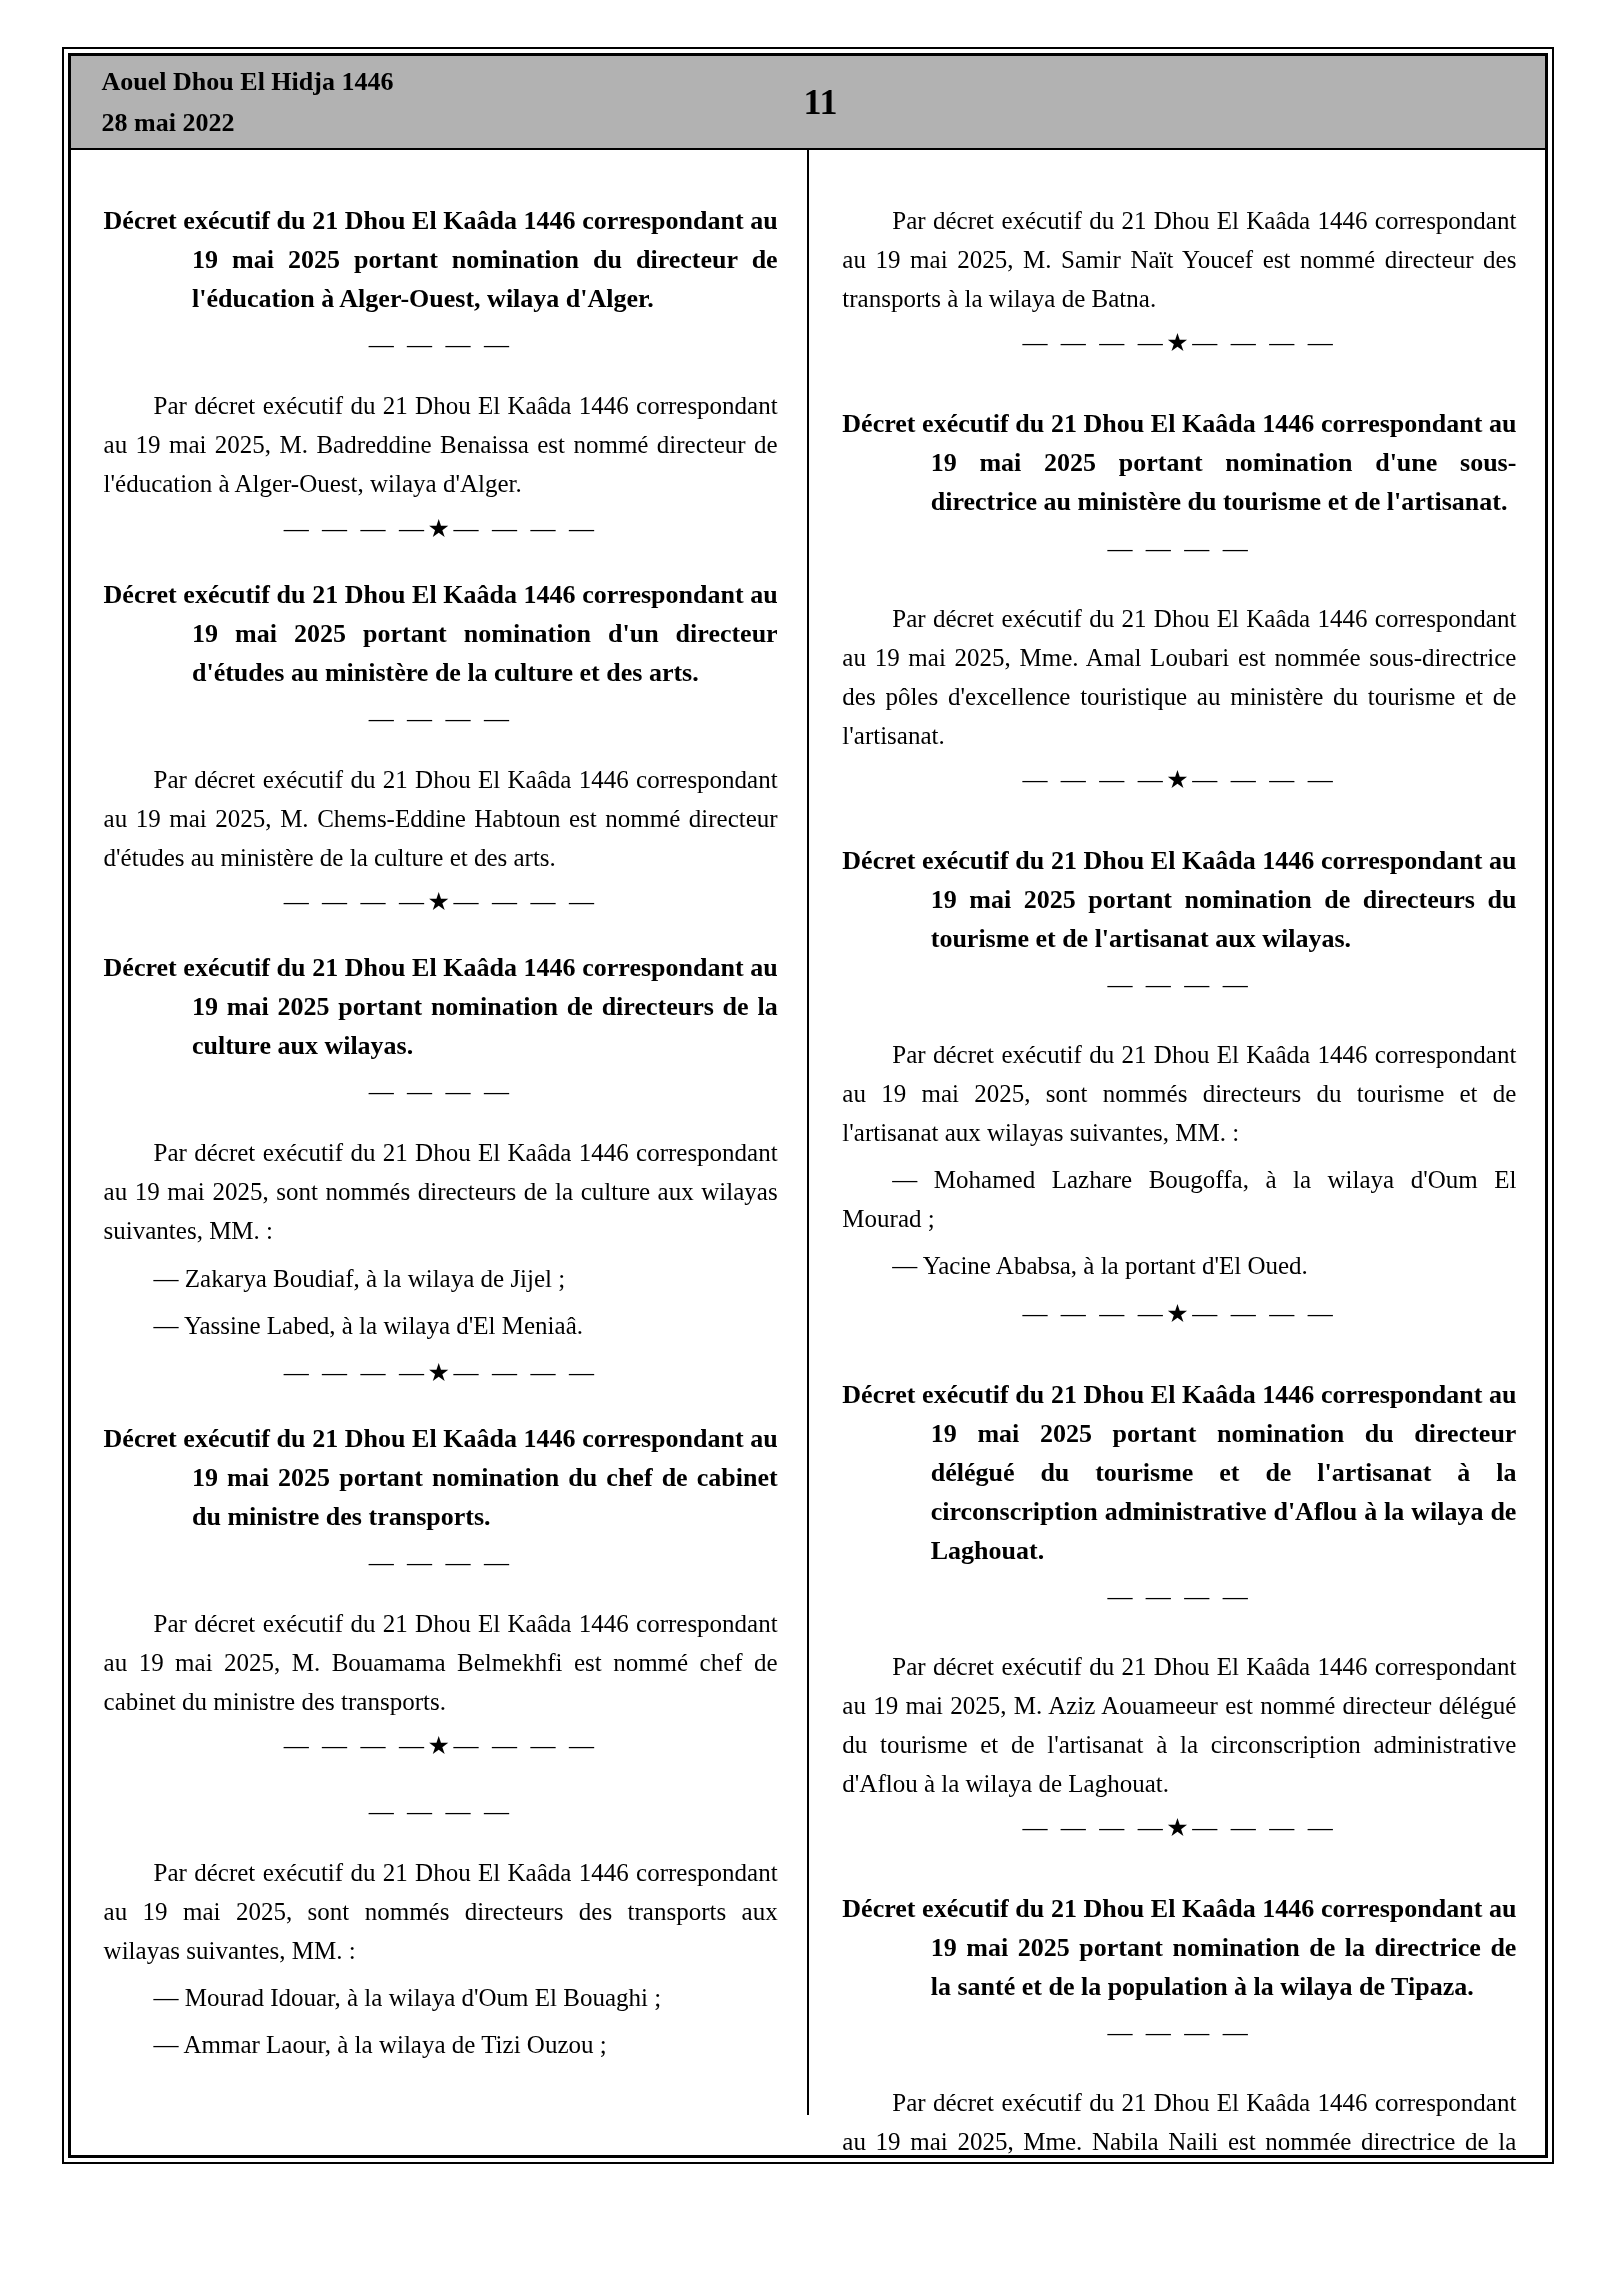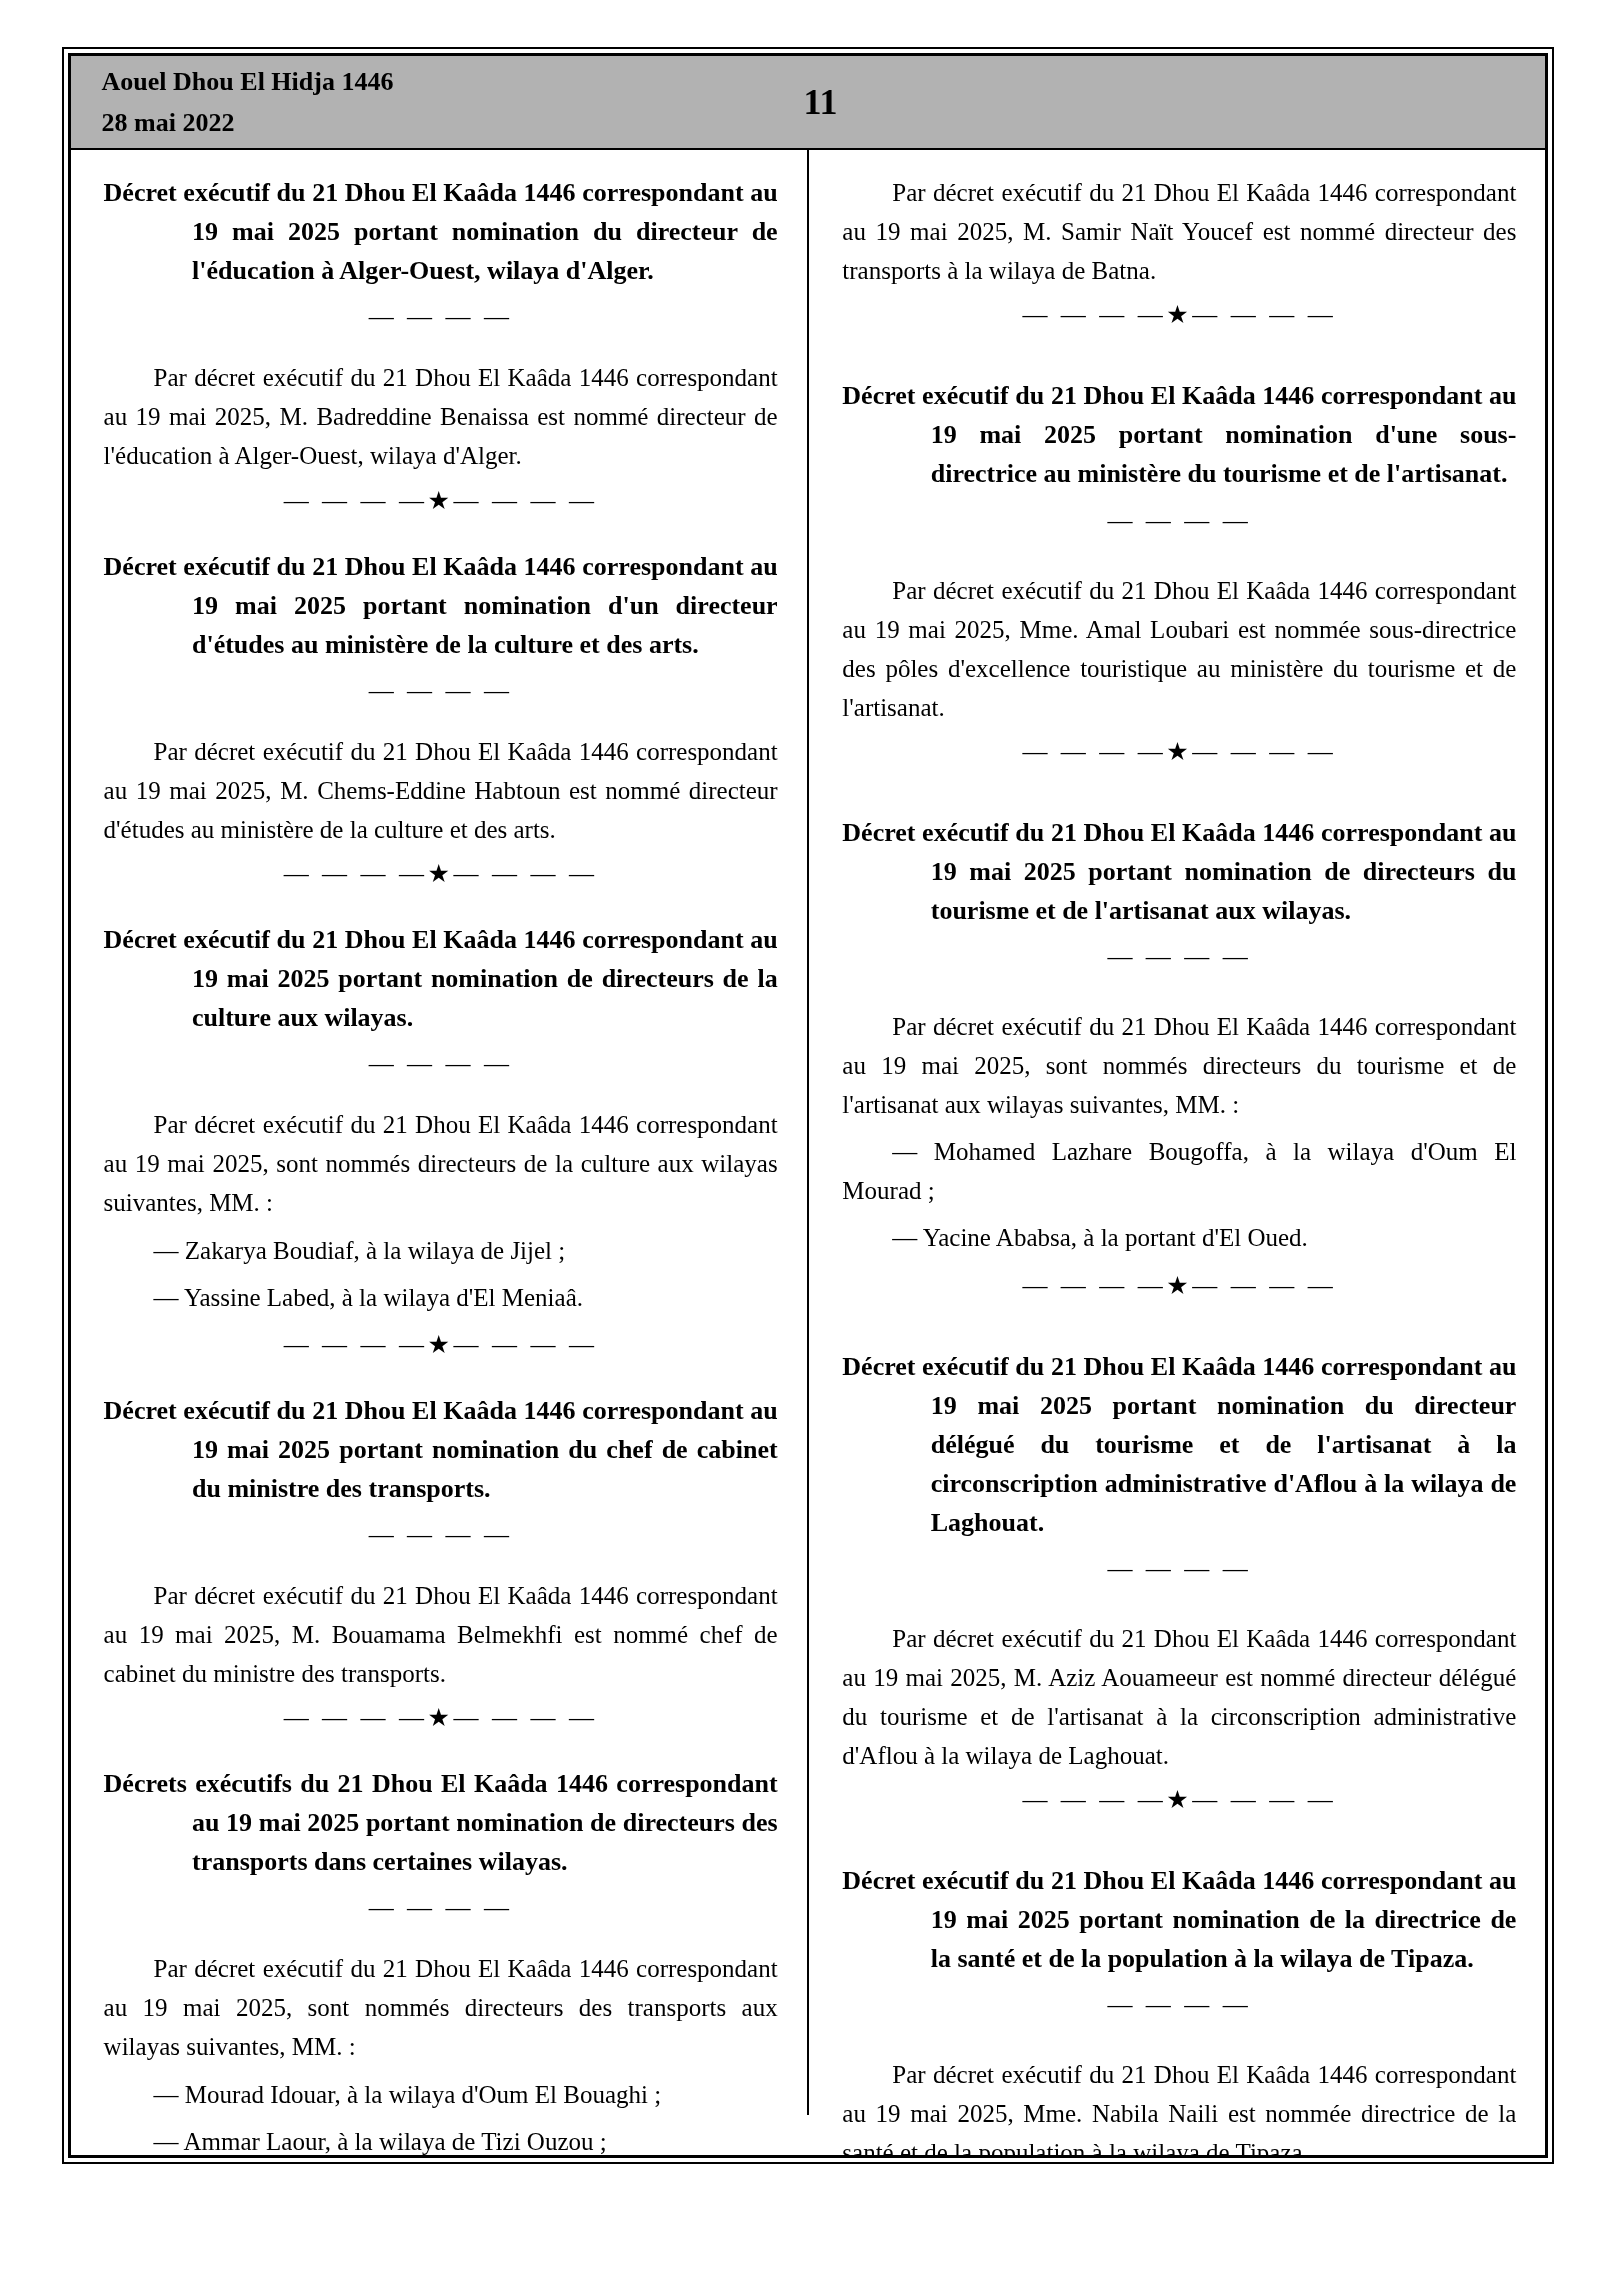--- a/index.html
+++ b/index.html
@@ -59,20 +59,21 @@
     flex: 1;
     display: flex;
     align-items: stretch;
     overflow: hidden;
   }
   .col {
     flex: 1;
     padding: 23.5px 29px 0 33px;
     font-size: 25px;
     line-height: 39px;
+    margin-top: 28px;
   }
   .col-divider {
     flex: 0 0 2.7px;
     background: #000;
     margin-bottom: 40px;
   }
   .title {
     font-weight: bold;
     font-size: 26px;
     text-align: justify;
@@ -142,21 +143,20 @@
         </section>
 
         <section>
           <p class="title">Décret exécutif du 21 Dhou El Kaâda 1446 correspondant au 19 mai 2025 portant nomination du chef de cabinet du ministre des transports.</p>
           <p class="sep sep-plain">— — — —</p>
           <p class="body">Par décret exécutif du 21 Dhou El Kaâda 1446 correspondant au 19 mai 2025, M. Bouamama Belmekhfi est nommé chef de cabinet du ministre des transports.</p>
           <p class="sep sep-star">— — — —★— — — —</p>
         </section>
 
         <section>
-          <p class="title">Décrets exécutifs du 21 Dhou El Kaâda 1446 correspondant au 19 mai 2025 portant nomination de directeurs des transports dans certaines wilayas.</p>
           <p class="sep sep-plain">— — — —</p>
           <p class="body">Par décret exécutif du 21 Dhou El Kaâda 1446 correspondant au 19 mai 2025, sont nommés directeurs des transports aux wilayas suivantes, MM. :</p>
           <p class="item">— Mourad Idouar, à la wilaya d'Oum El Bouaghi ;</p>
           <p class="item">— Ammar Laour, à la wilaya de Tizi Ouzou ;</p>
 
         </section>
 
       </div>
 
       <div class="col-divider"></div>

